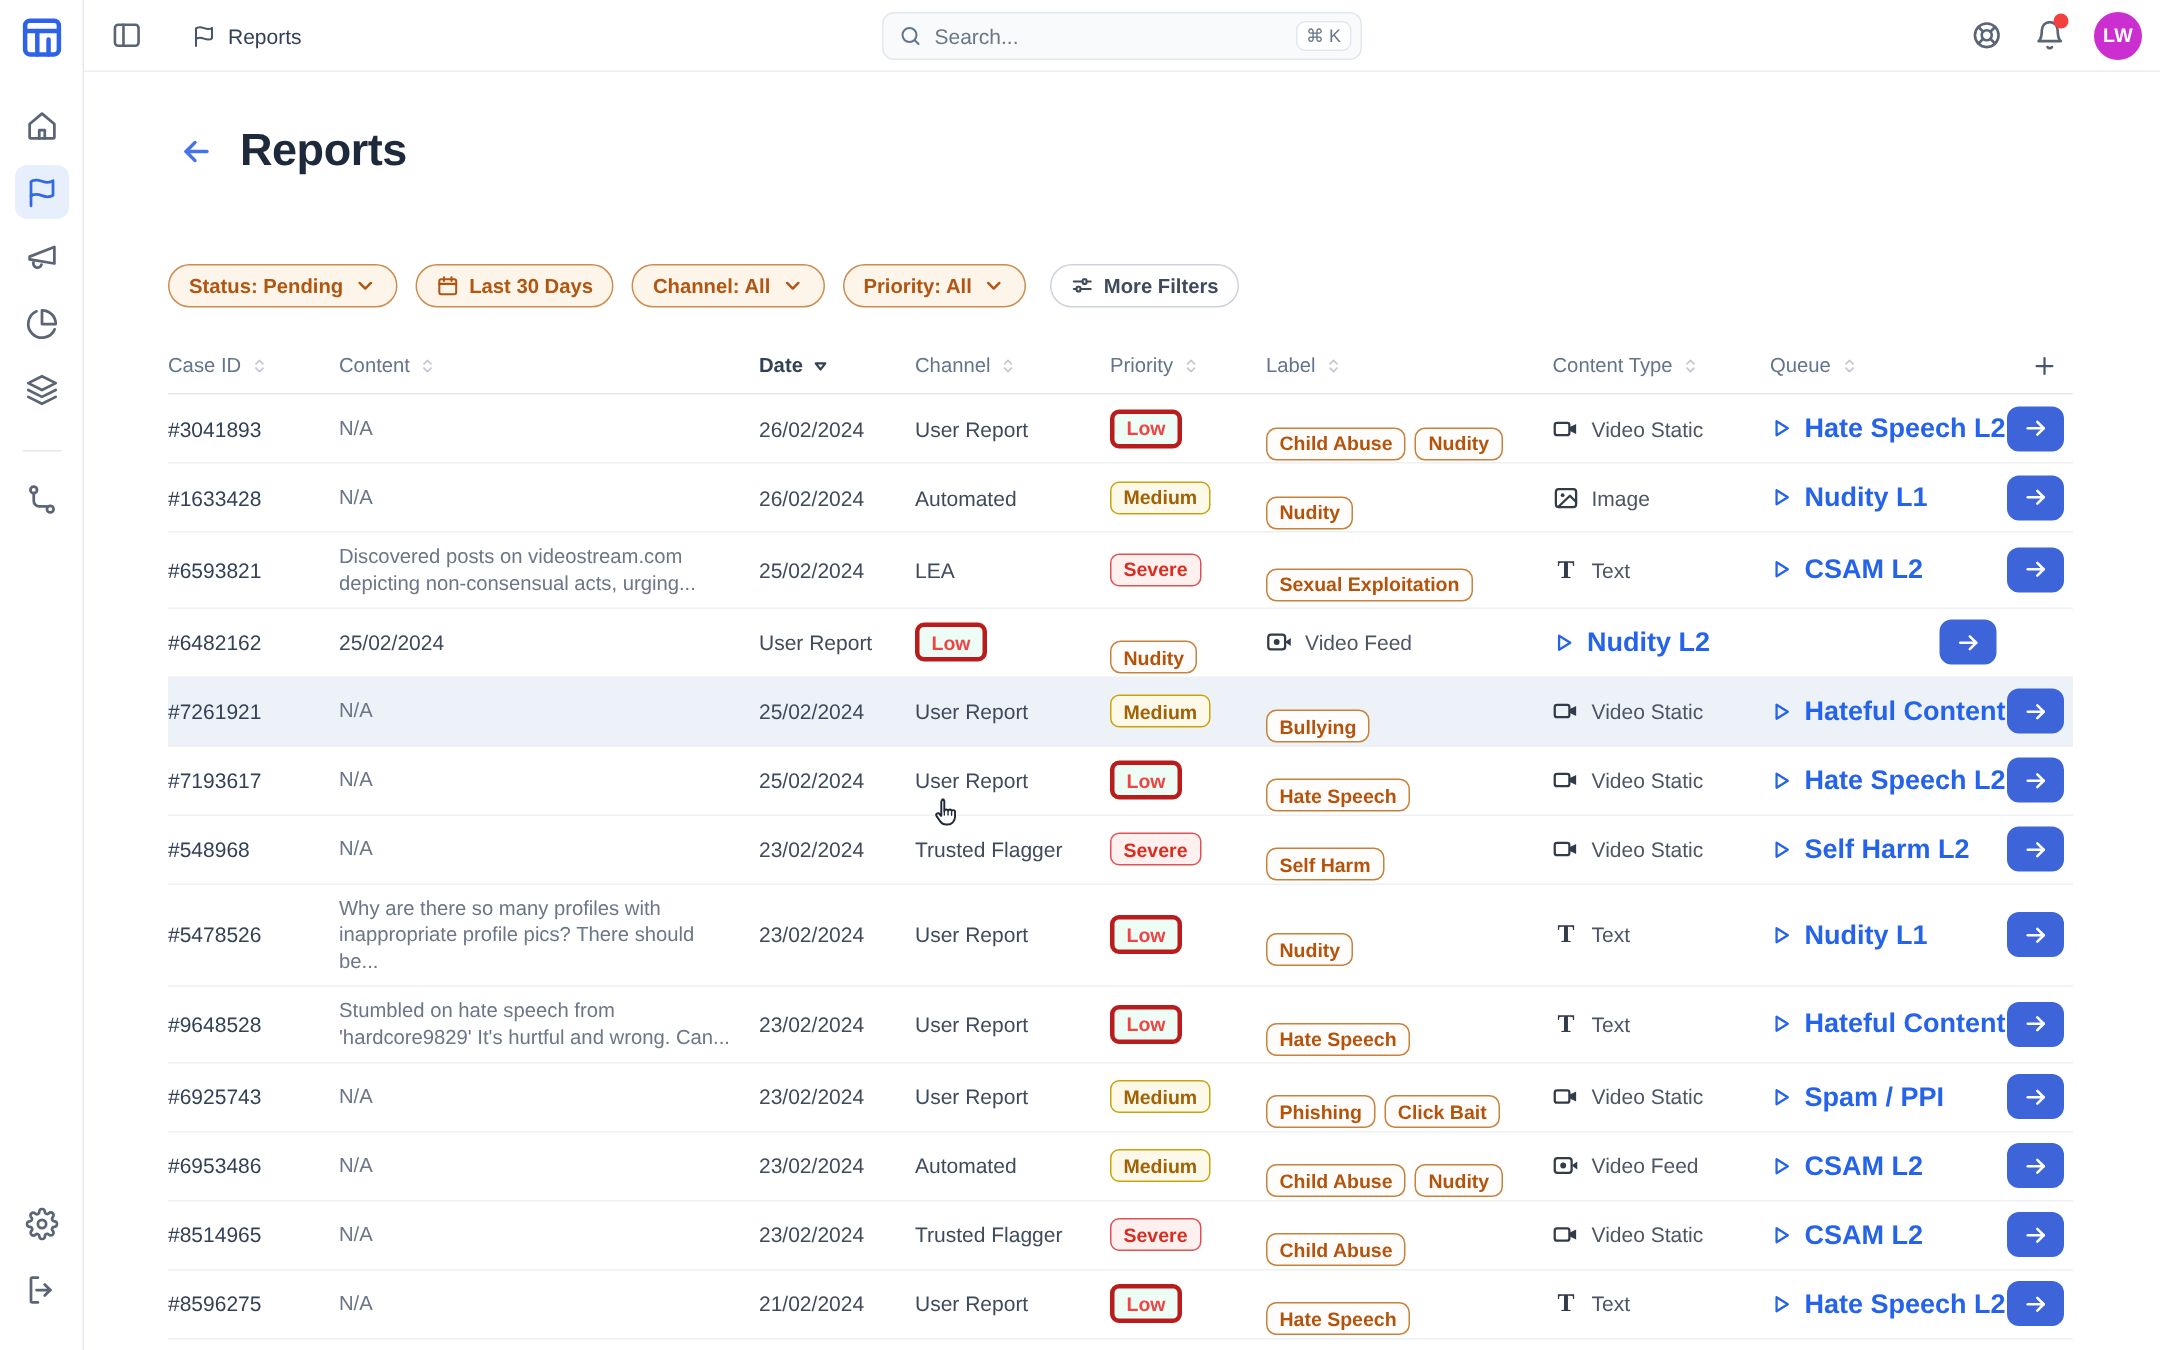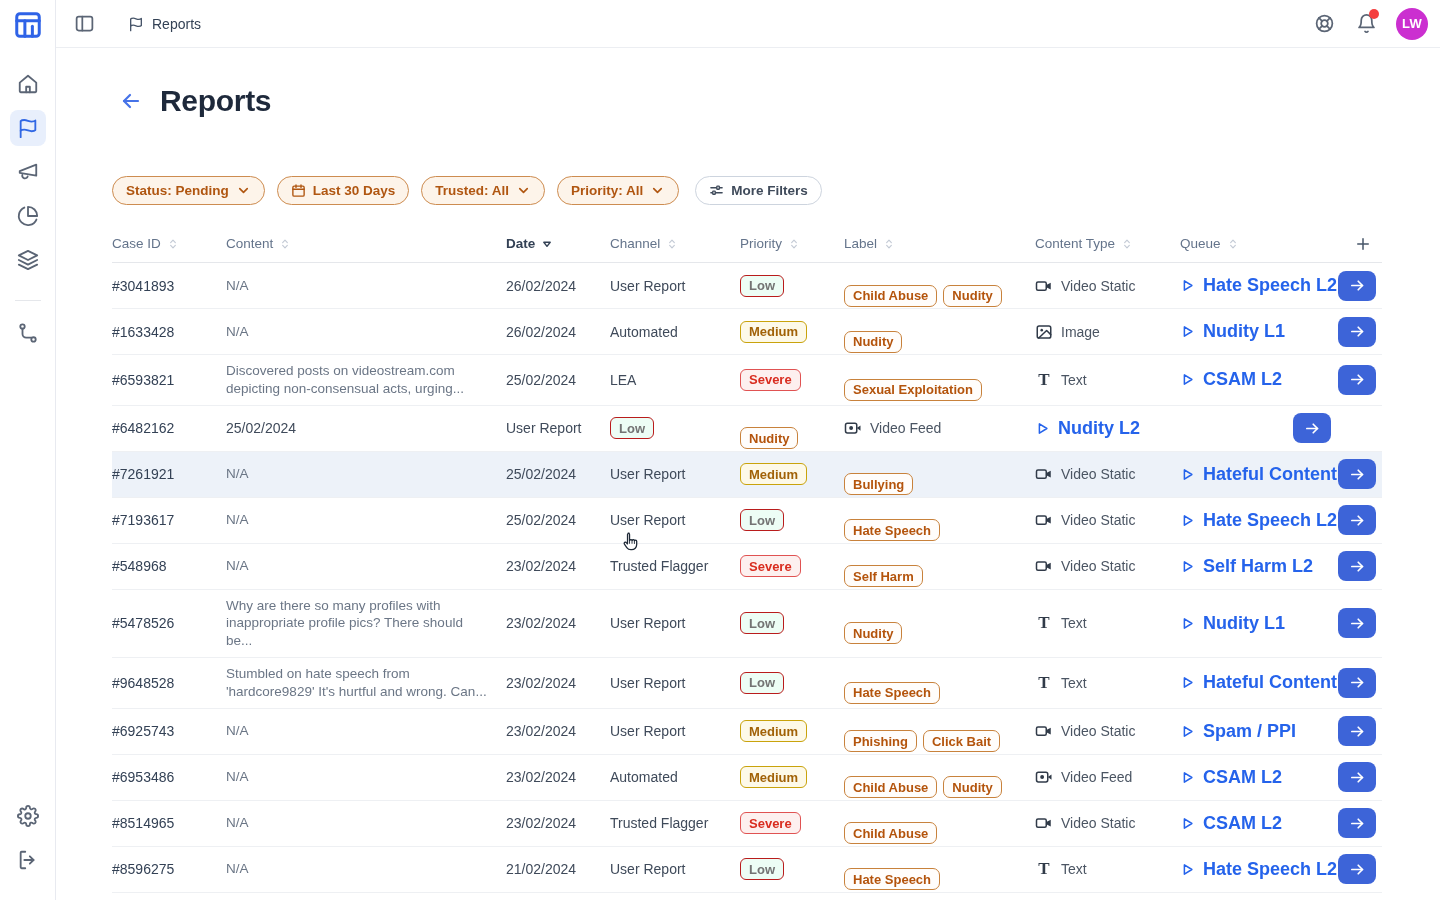--- a/index.html
+++ b/index.html
@@ -72,21 +72,21 @@
   .th.sorted svg { color:#334155; }
   .th-add { display:flex; justify-content:flex-end; padding-right:10px; color:#475569; }
   .th-add svg { width:18px; height:18px; cursor:pointer; }
 
   .row { min-height:46px; border-bottom:1px solid #eef0f3; cursor:pointer; }
   .row.hovered { background:#edf2f9; }
   .cell-id { font-size:14px; color:#334155; }
   .cell-content { font-size:13.5px; color:#6b7686; line-height:1.32; padding:7px 18px 7px 0; }
   .cell-plain { font-size:14px; color:#3f4a5a; }
   .badge { display:inline-block; font-size:13px; font-weight:700; padding:2.5px 8px; border-radius:6px; }
-  .badge.low    { color:#737373; border:1px solid #b91c1c; background:#edfdf5; }
+  .badge.low    { color:#ef4444; border:3px solid #b91c1c; background:#edfdf5; }
   .badge.medium { color:#a16207; border:1px solid #c9a30c; background:#fdf9e8; }
   .badge.severe { color:#d92d20; border:1px solid #e05252; background:#fdf0ef; }
   .labels { display:flex; gap:6px; flex-wrap:wrap; padding-right:8px;margin-top:20px; }
   .label-badge { display:inline-block; font-size:13px; font-weight:700; color:#b4540c;
                  border:1px solid #c8823c; background:#fffdfb; padding:2.5px 8px; border-radius:7px; }
   .cell-type { display:flex; align-items:center; gap:8px; font-size:14px; color:#4b5563; }
   .cell-type svg { width:18px; height:18px; color:#313b49; flex:none; }
   .type-t { font-family:"Liberation Serif", serif; font-weight:700; font-size:17px; color:#313b49; width:18px; text-align:center; }
   .cell-queue { display:flex; align-items:center; gap:8px; font-size:18px; font-weight:700; color:#2563eb; }
   .cell-queue svg { width:15px; height:15px; flex:none; }
@@ -176,20 +176,28 @@
             <path d="M9.5 4v16"></path>
           </svg>
       </button>
       <div class="crumb">
         <svg viewBox="0 0 24 24" fill="none" stroke="currentColor" stroke-width="2" stroke-linecap="round" stroke-linejoin="round">
             <path d="M4 15s1-1.2 4-1.2 5 1.7 8 1.7 4-1.2 4-1.2V3.8S19 5 16 5s-5-1.7-8-1.7S4 4.5 4 4.5Z"></path>
             <path d="M4 22v-7"></path>
           </svg>
         <span>Reports</span>
       </div>
+      <div class="searchbox">
+        <svg viewBox="0 0 24 24" fill="none" stroke="currentColor" stroke-width="2" stroke-linecap="round" stroke-linejoin="round">
+            <circle cx="11" cy="11" r="7"></circle>
+            <path d="m20 20-3.8-3.8"></path>
+          </svg>
+        <input type="text" placeholder="Search..." style="">
+        <span class="kbd">⌘ K</span>
+      </div>
       <div class="top-right">
         <button class="icon-btn">
           <svg viewBox="0 0 24 24" fill="none" stroke="currentColor" stroke-width="2" stroke-linecap="round" stroke-linejoin="round">
               <circle cx="12" cy="12" r="9"></circle>
               <circle cx="12" cy="12" r="3.8"></circle>
               <path d="m5.7 5.7 3.6 3.6"></path>
               <path d="m14.7 14.7 3.6 3.6"></path>
               <path d="m14.7 9.3 3.6-3.6"></path>
               <path d="m5.7 18.3 3.6-3.6"></path>
             </svg>
@@ -226,21 +234,21 @@
             </svg>
         </button>
         <button class="chip">
           <svg viewBox="0 0 24 24" fill="none" stroke="currentColor" stroke-width="2.2" stroke-linecap="round" stroke-linejoin="round">
               <rect x="3" y="5" width="18" height="16" rx="2"></rect>
               <path d="M8 3v4M16 3v4M3 10h18"></path>
             </svg>
           <span>Last 30 Days</span>
         </button>
         <button class="chip">
-          <span>Trusted: All</span>
+          <span>Channel: All</span>
           <svg viewBox="0 0 24 24" fill="none" stroke="currentColor" stroke-width="2.6" stroke-linecap="round" stroke-linejoin="round">
               <path d="m6 9 6 6 6-6"></path>
             </svg>
         </button>
         <button class="chip">
           <span>Priority: All</span>
           <svg viewBox="0 0 24 24" fill="none" stroke="currentColor" stroke-width="2.6" stroke-linecap="round" stroke-linejoin="round">
               <path d="m6 9 6 6 6-6"></path>
             </svg>
         </button>

